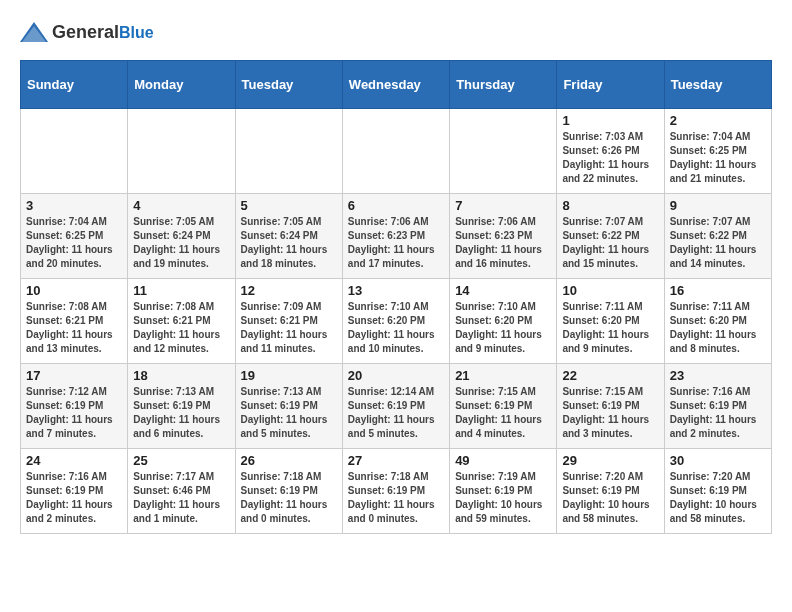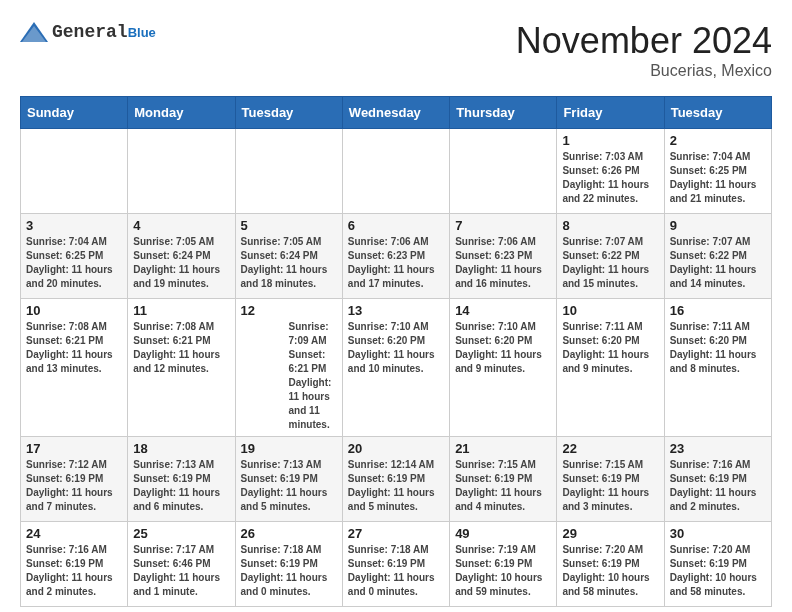--- a/index.html
+++ b/index.html
@@ -18,24 +18,23 @@
     }
     .logo {
       display: flex;
       align-items: center;
       gap: 4px;
     }
     .logo-text-general {
       font-size: 18px;
       font-weight: bold;
       color: #333;
-      font-family: Liberation Mono, monospace;
     }
     .logo-text-blue {
-      font-size: 13px;
+      font-size: 16px;
       font-weight: bold;
       color: #1a6fbd;
     }
     .logo-icon {
       width: 28px;
       height: 24px;
     }
     .title-area {
       text-align: right;
     }
@@ -51,21 +50,21 @@
     table {
       width: 100%;
       border-collapse: collapse;
       table-layout: fixed;
     }
     thead th {
       background-color: #2a6db5;
       color: #fff;
       font-size: 13px;
       font-weight: bold;
-      padding: 8px 6px;
+      padding: 16px 6px;
       text-align: left;
       border: 1px solid #1e5a9e;
     }
     tbody td {
       border: 1px solid #ccc;
       vertical-align: top;
       padding: 4px 5px;
       font-size: 10.5px;
       color: #333;
       height: 85px;
@@ -96,24 +95,20 @@
 <div class="header-area">
   <div class="logo">
     <svg class="logo-icon" viewBox="0 0 28 24" xmlns="http://www.w3.org/2000/svg">
       <polygon points="14,2 28,22 0,22" fill="#2a6db5"></polygon>
       <polygon points="14,6 26,22 2,22" fill="#fff" opacity="0.3"></polygon>
     </svg>
     <div>
       <span class="logo-text-general">General</span><span class="logo-text-blue">Blue</span>
     </div>
   </div>
-  <div class="title-area">
-    <div class="month-title">November 2024</div>
-    <div class="location-subtitle">Bucerias, Mexico</div>
-  </div>
 </div>
 
 <table>
   <thead>
     <tr>
     <th>Sunday</th>
         <th>Monday</th>
         <th>Tuesday</th>
         <th>Wednesday</th>
         <th>Thursday</th>
@@ -204,21 +199,21 @@
         </td>
         <td>
           <div class="day-number">11</div>
           <div class="day-info" style="white-space: pre-line;">Sunrise: 7:08 AM
 Sunset: 6:21 PM
 Daylight: 11 hours
 and 12 minutes.</div>
         </td>
         <td>
           <div class="day-number">12</div>
-          <div class="day-info" style="white-space: pre-line; margin-left: 48px;">Sunrise: 7:09 AM
+          <div class="day-info" style="white-space: pre-line;">Sunrise: 7:09 AM
 Sunset: 6:21 PM
 Daylight: 11 hours
 and 11 minutes.</div>
         </td>
         <td>
           <div class="day-number">13</div>
           <div class="day-info" style="white-space: pre-line;">Sunrise: 7:10 AM
 Sunset: 6:20 PM
 Daylight: 11 hours
 and 10 minutes.</div>

